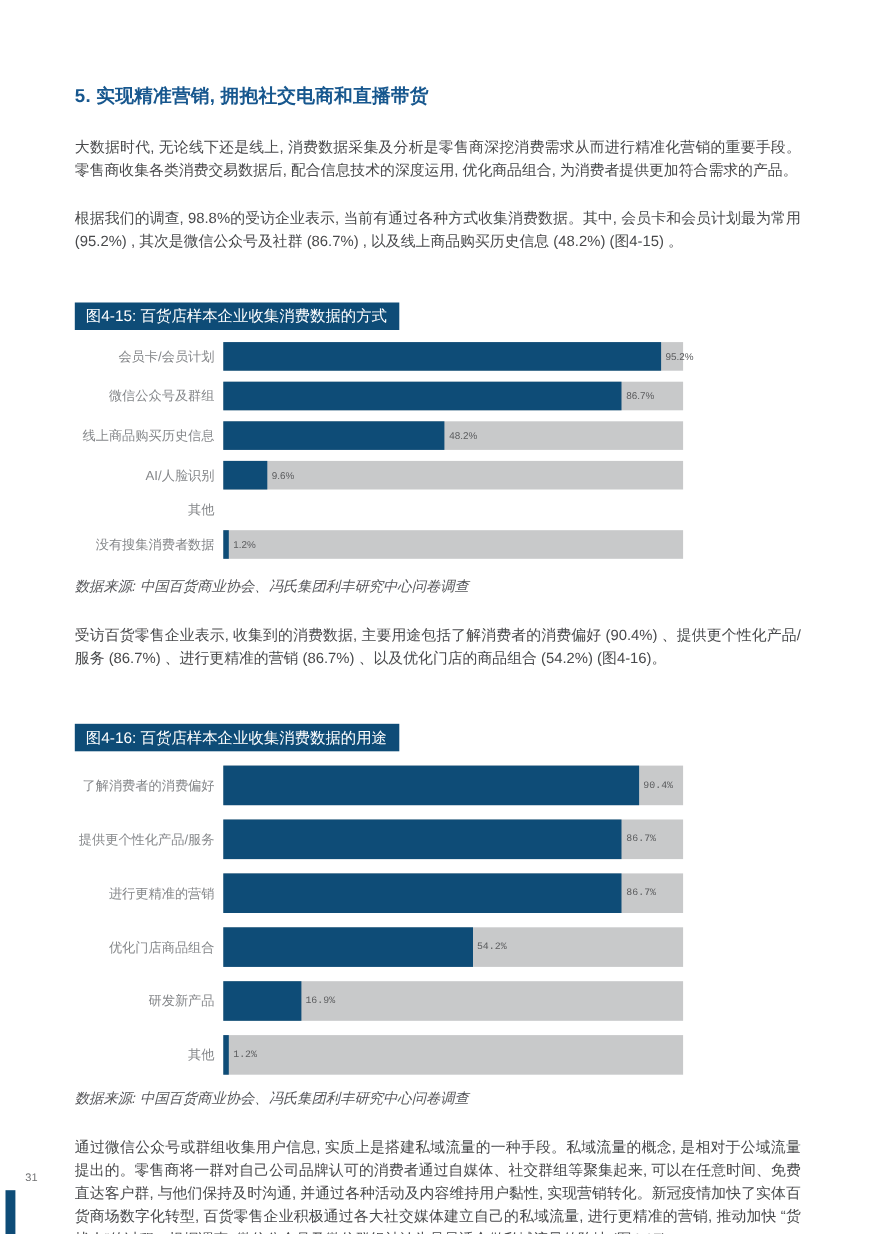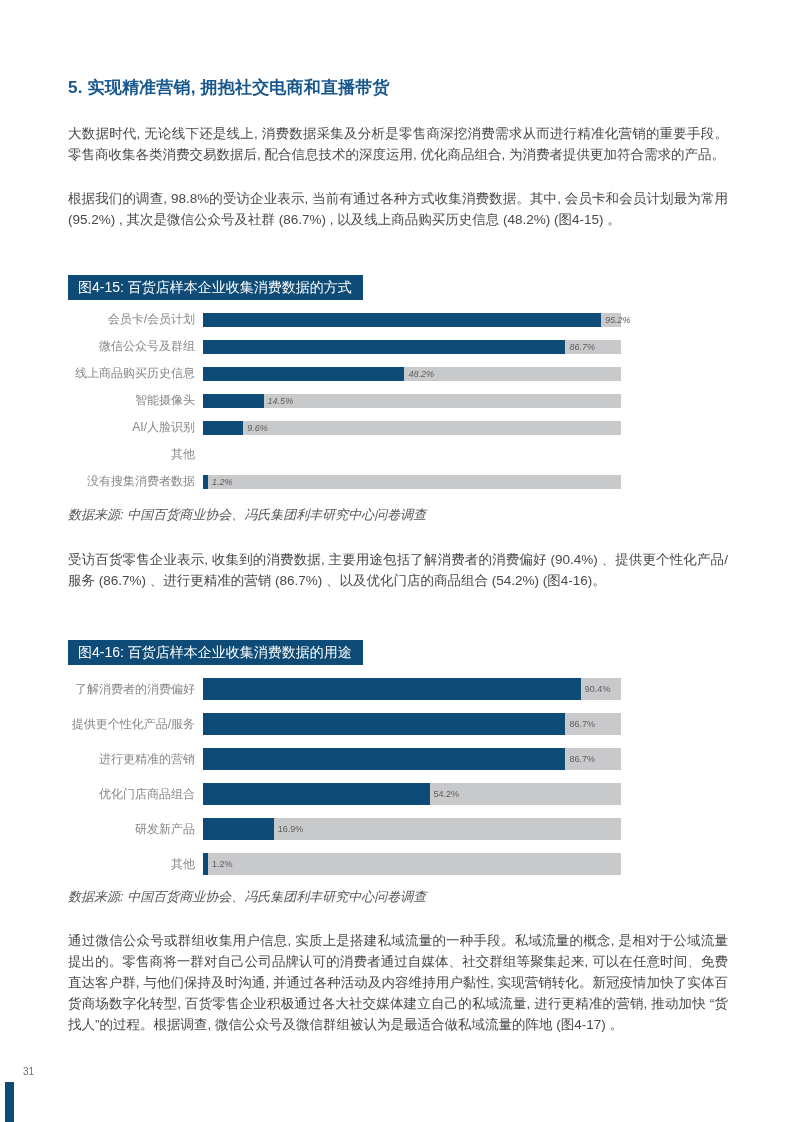--- a/index.html
+++ b/index.html
@@ -39,22 +39,22 @@
   .chart-row { display:flex; align-items:center; }
   .c1 .chart-row { margin-bottom:10px; }
   .c2 .chart-row { margin-bottom:13px; }
   .chart-row .cat {
     flex:none; width:135px; text-align:right; padding-right:8px;
     font-size:12px; color:#85878a; white-space:nowrap;
   }
   .chart-row .track {
     position:relative; flex:none; width:418px; background:#c8c9ca;
   }
-  .c1 .track { height:14px;font-style:italic; }
-  .c2 .track { height:22px; }
+  .c1 .track { height:26px; }
+  .c2 .track { height:36px;font-family:Liberation Mono, monospace; }
   .chart-row .bar {
     position:absolute; left:0; top:0; height:100%; background:#0e4c77;
   }
   .chart-row .val {
     position:absolute; top:50%; transform:translateY(-50%);
     font-size:9px; color:#5c5d5f; white-space:nowrap; padding-left:4px;
   }
   .chart-source {
     margin-top:16px;
     font-size:13px; font-style:italic; color:#55565a;
@@ -98,27 +98,20 @@
             <span class="track">
               <span class="bar" style="width: 86.7%;"></span>
               <span class="val" style="left: 86.7%;">86.7%</span>
             </span>
           </div>
           <div class="chart-row">
             <span class="cat">线上商品购买历史信息</span>
             <span class="track">
               <span class="bar" style="width: 48.2%;"></span>
               <span class="val" style="left: 48.2%;">48.2%</span>
-            </span>
-          </div>
-          <div class="chart-row">
-            <span class="cat">智能摄像头</span>
-            <span class="track">
-              <span class="bar" style="width: 14.5%;"></span>
-              <span class="val" style="left: 14.5%;">14.5%</span>
             </span>
           </div>
           <div class="chart-row">
             <span class="cat">AI/人脸识别</span>
             <span class="track">
               <span class="bar" style="width: 9.6%;"></span>
               <span class="val" style="left: 9.6%;">9.6%</span>
             </span>
           </div>
           <div class="chart-row">

